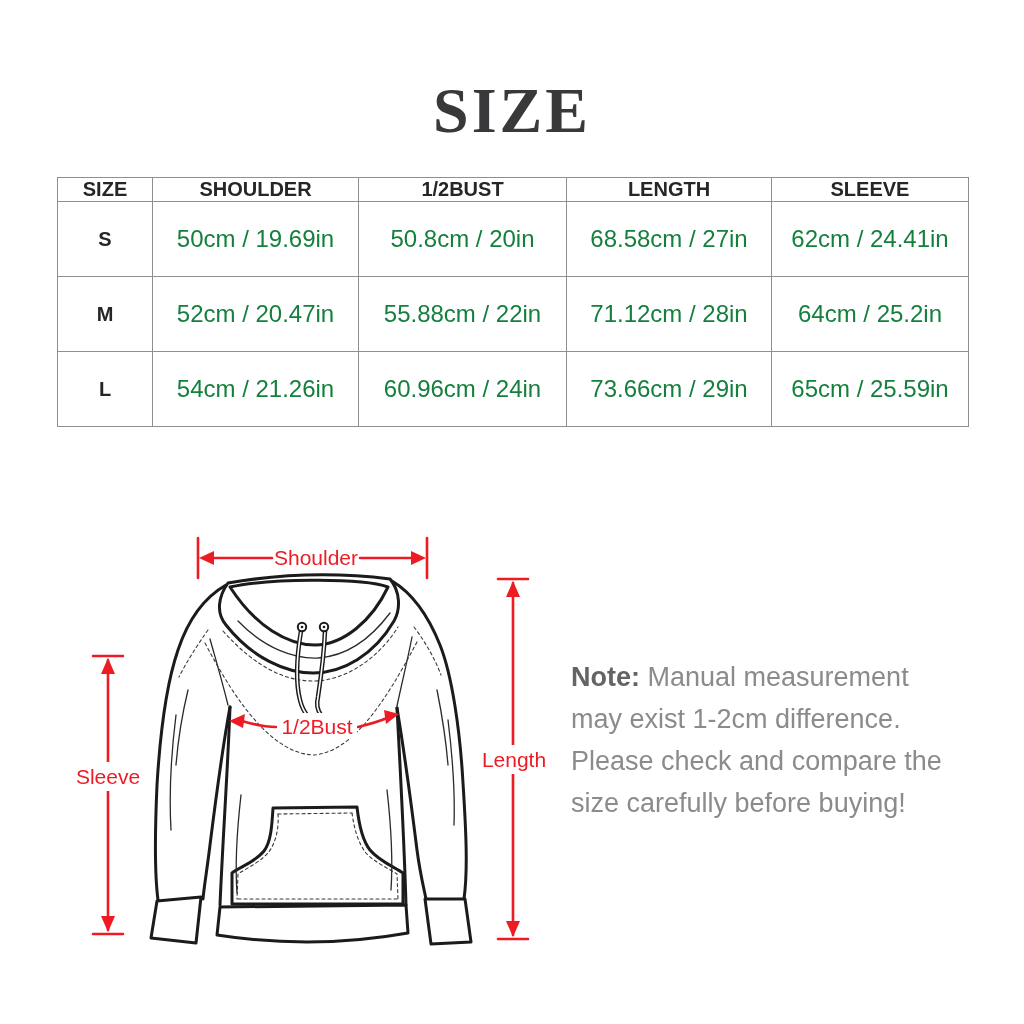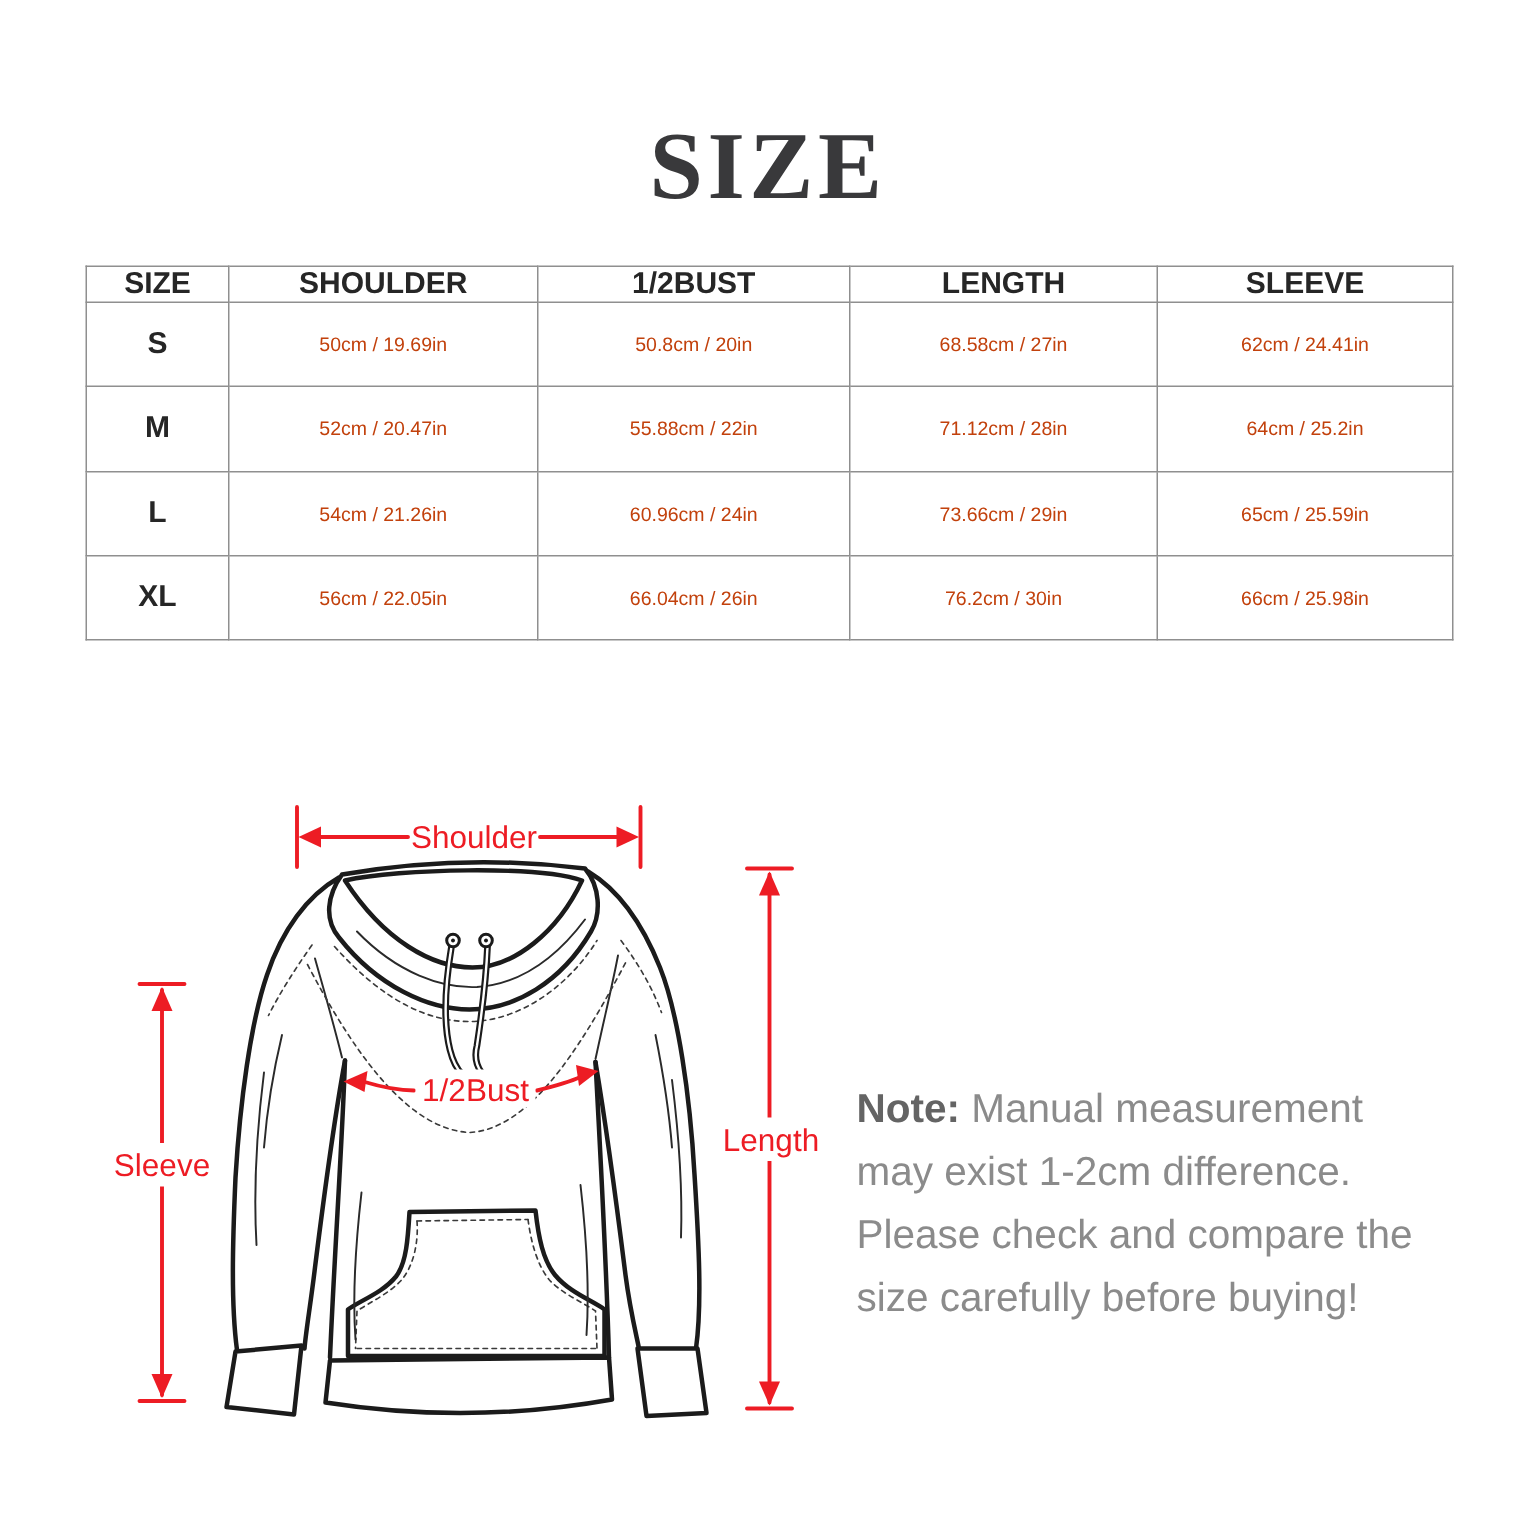--- a/index.html
+++ b/index.html
@@ -10,37 +10,37 @@
   #title { position:absolute; top:74px; left:0; width:1024px; text-align:center;
            font-family:"Liberation Serif", serif; font-weight:bold; font-size:64px;
            letter-spacing:3px; color:#39393b; }
 
   
   #size-table { position:absolute; left:57px; top:177px; width:911px; height:250px;
                 border-collapse:collapse; table-layout:fixed; }
   #size-table th, #size-table td { border:1px solid #8f8f8f; text-align:center;
                 vertical-align:middle; padding:0; }
   #size-table th { font-size:20px; font-weight:bold; color:#262626; }
-  #size-table td { font-size:13px; color:#c2410c; }
+  #size-table td { font-size:24px; color:#15803d; }
   #size-table td.size-col { font-weight:bold; color:#262626; font-size:20px; }
   col.c0 { width:95px; } col.c1 { width:206px; } col.c2 { width:208px; }
   col.c3 { width:205px; } col.c4 { width:197px; }
 
   
   #diagram { position:absolute; left:60px; top:525px; width:505px; height:445px; }
   .outline { fill:none; stroke:#1b1b1b; stroke-width:3; stroke-linecap:round; stroke-linejoin:round; }
   .outline-fill { fill:#ffffff; stroke:#1b1b1b; stroke-width:3; stroke-linejoin:round; }
   .thin { fill:none; stroke:#2a2a2a; stroke-width:1.3; stroke-linecap:round; }
   .stitch { fill:none; stroke:#3a3a3a; stroke-width:1.1; stroke-dasharray:3 3; stroke-linecap:round; }
   .hood-inner { fill:#c9c9c9; stroke:#1b1b1b; stroke-width:1.5; }
   .arrow-line { fill:none; stroke-width:2.6; stroke-linecap:round; }
   .arrow-label { font-family:"Liberation Sans", sans-serif; font-size:21px; }
 
   
-  #note { position:absolute; left:571px; top:718px; width:394px;
+  #note { position:absolute; left:571px; top:656px; width:394px;
           font-size:27px; line-height:42px; color:#8b8b8b; }
   #note .note-label { font-weight:bold; color:#646464; }
 </style>
 </head>
 <body>
 
 <div id="page">
 
   <div id="title">SIZE</div>
 
@@ -75,27 +75,20 @@
         <td>55.88cm / 22in</td>
         <td>71.12cm / 28in</td>
         <td>64cm / 25.2in</td>
       </tr>
       <tr>
         <td class="size-col">L</td>
         <td>54cm / 21.26in</td>
         <td>60.96cm / 24in</td>
         <td>73.66cm / 29in</td>
         <td>65cm / 25.59in</td>
-      </tr>
-      <tr>
-        <td class="size-col">XL</td>
-        <td>56cm / 22.05in</td>
-        <td>66.04cm / 26in</td>
-        <td>76.2cm / 30in</td>
-        <td>66cm / 25.98in</td>
       </tr>
     </tbody>
   </table>
 
   <svg id="diagram" viewBox="0 0 505 445" xmlns="http://www.w3.org/2000/svg">
 
     <g>
 
       <path class="hood-inner" d="M 176,60 L 322,56 C 312,78 290,100 268,108 Q 253,114 242,108 C 220,98 194,80 176,60 Z"></path>
       <path class="thin" d="M 253,57 L 253,112"></path>

